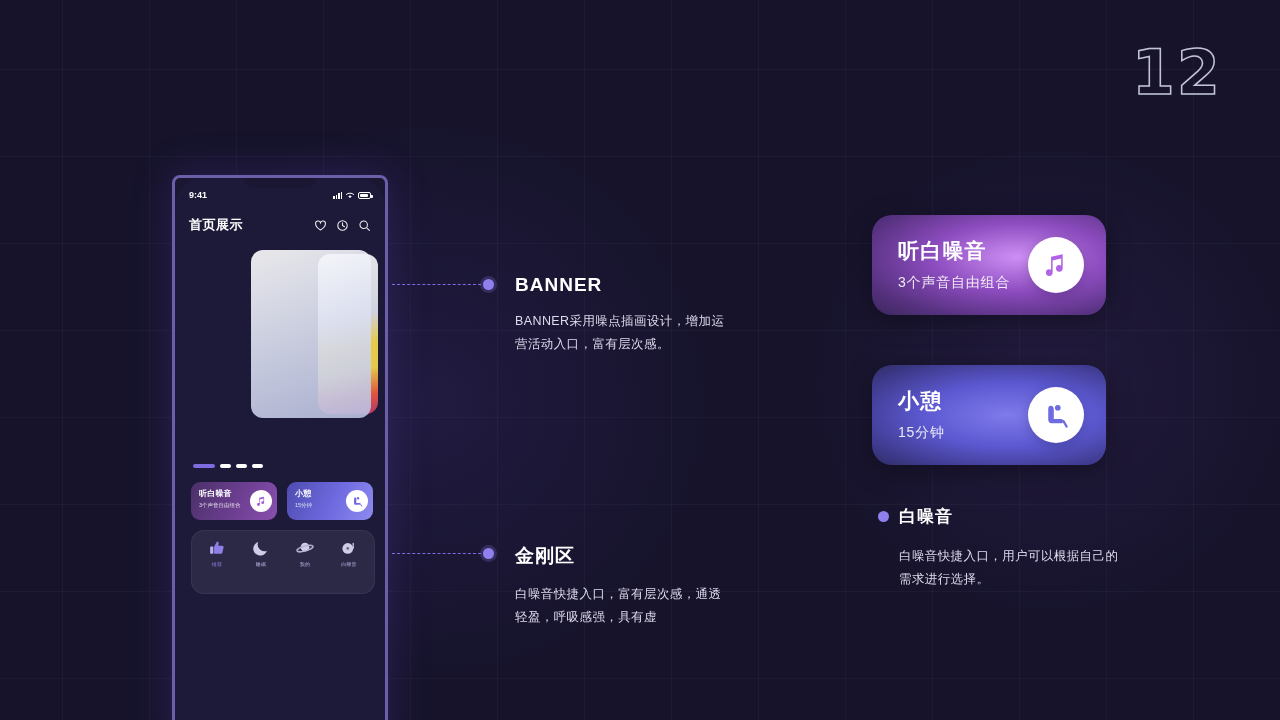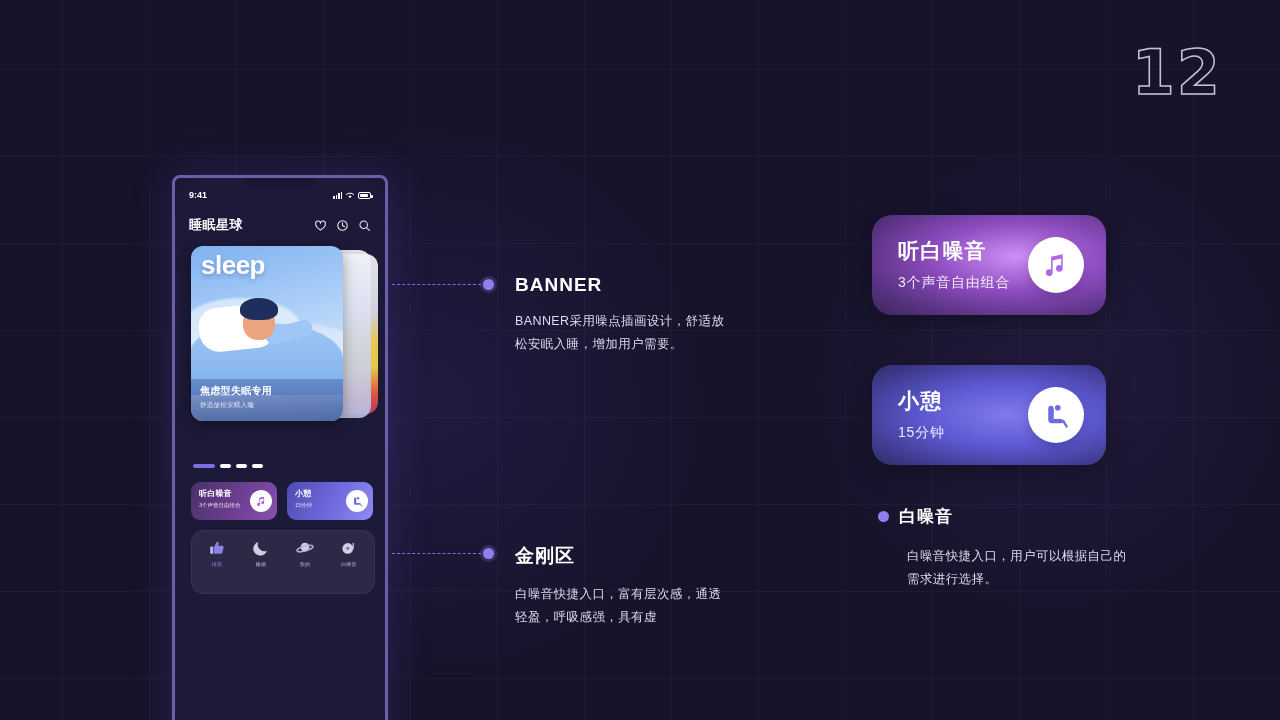--- a/index.html
+++ b/index.html
@@ -237,21 +237,21 @@
     display: flex; align-items: center; justify-content: center;
     box-shadow: 0 3px 12px rgba(0,0,0,0.18);
   }
   .bc-icon svg { width: 31px; height: 31px; display: block; }
 
   
   #anno-white { position: absolute; left: 878px; top: 505px; width: 250px; }
   .aw-head { display: flex; align-items: center; gap: 10px; }
   .aw-bullet { width: 11px; height: 11px; border-radius: 50%; background: #8f80ee; flex: none; }
   .aw-title { font-size: 17px; font-weight: 700; color: #fff; letter-spacing: 1px; }
-  .aw-body { margin-left: 29px; margin-top: 17px; font-size: 12.5px; line-height: 1.85; color: #dfdcee; letter-spacing: .4px; }
+  .aw-body { margin-left: 21px; margin-top: 17px; font-size: 12.5px; line-height: 1.85; color: #dfdcee; letter-spacing: .4px; }
 </style>
 </head>
 <body>
 
 <div id="stage">
 
   <div class="grid-bg"></div>
   <div class="glow-a"></div>
   <div class="glow-b"></div>
 
@@ -273,21 +273,21 @@
             </span>
           <svg width="10" height="8" viewBox="0 0 10 8">
             <path d="M5 7.2 L3.3 5.2 A2.6 2.6 0 0 1 6.7 5.2 Z" fill="#fff"></path>
             <path d="M1.4 3.4 A5.4 5.4 0 0 1 8.6 3.4" stroke="#fff" stroke-width="1" fill="none" stroke-linecap="round"></path>
           </svg>
           <span class="batt"></span>
         </div>
       </div>
 
       <div class="app-bar">
-        <div class="app-title">睡眠星球</div>
+        <div class="app-title">首页展示</div>
         <div class="app-actions">
           <span class="ic">
             <svg viewBox="0 0 16 16">
                 <path d="M8 13.5S2 9.8 2 6.1A3.1 3.1 0 0 1 8 4.6 3.1 3.1 0 0 1 14 6.1c0 3.7-6 7.4-6 7.4Z" fill="none" stroke="#fff" stroke-width="1.3"></path>
               </svg>
           </span>
           <span class="ic">
             <svg viewBox="0 0 16 16">
                 <circle cx="8" cy="8" r="5.8" fill="none" stroke="#fff" stroke-width="1.3"></circle>
                 <path d="M8 4.6V8l2.4 1.6" stroke="#fff" stroke-width="1.3" fill="none" stroke-linecap="round"></path>
@@ -298,34 +298,20 @@
                 <circle cx="7" cy="7" r="4.6" fill="none" stroke="#fff" stroke-width="1.3"></circle>
                 <path d="M10.5 10.5 14 14" stroke="#fff" stroke-width="1.3" stroke-linecap="round"></path>
               </svg>
           </span>
         </div>
       </div>
 
       <div class="banner-stack">
         <div class="bn-back3"></div>
         <div class="bn-back2"></div>
-        <div class="bn-main">
-          <div class="bn-cloud1"></div>
-          <div class="bn-cloud2"></div>
-          <div class="bn-blanket"></div>
-          <div class="bn-pillow"></div>
-          <div class="bn-arm"></div>
-          <div class="bn-head"></div>
-          <div class="bn-hair"></div>
-          <div class="bn-sleep">sleep</div>
-          <div class="bn-caption">
-            <div class="bn-c-title">焦虑型失眠专用</div>
-            <div class="bn-c-sub">舒适放松安眠入睡</div>
-          </div>
-        </div>
       </div>
 
       <div class="dots">
         <span class="dot active"></span>
         <span class="dot"></span>
         <span class="dot"></span>
         <span class="dot"></span>
       </div>
 
       <div class="quick-row">
@@ -405,21 +391,21 @@
     <span class="line"></span>
     <span class="node"></span>
   </div>
   <div class="conn" id="conn-kk">
     <span class="line"></span>
     <span class="node"></span>
   </div>
 
   <div class="anno" id="anno-banner">
     <div class="anno-title">BANNER</div>
-    <div class="anno-body">BANNER采用噪点插画设计，舒适放松安眠入睡，增加用户需要。</div>
+    <div class="anno-body">BANNER采用噪点插画设计，增加运营活动入口，富有层次感。</div>
   </div>
 
   <div class="anno" id="anno-kk">
     <div class="anno-title">金刚区</div>
     <div class="anno-body">白噪音快捷入口，富有层次感，通透轻盈，呼吸感强，具有虚</div>
   </div>
 
   <div class="big-card bc-noise">
     <div class="bc-title">听白噪音</div>
     <div class="bc-sub">3个声音自由组合</div>

